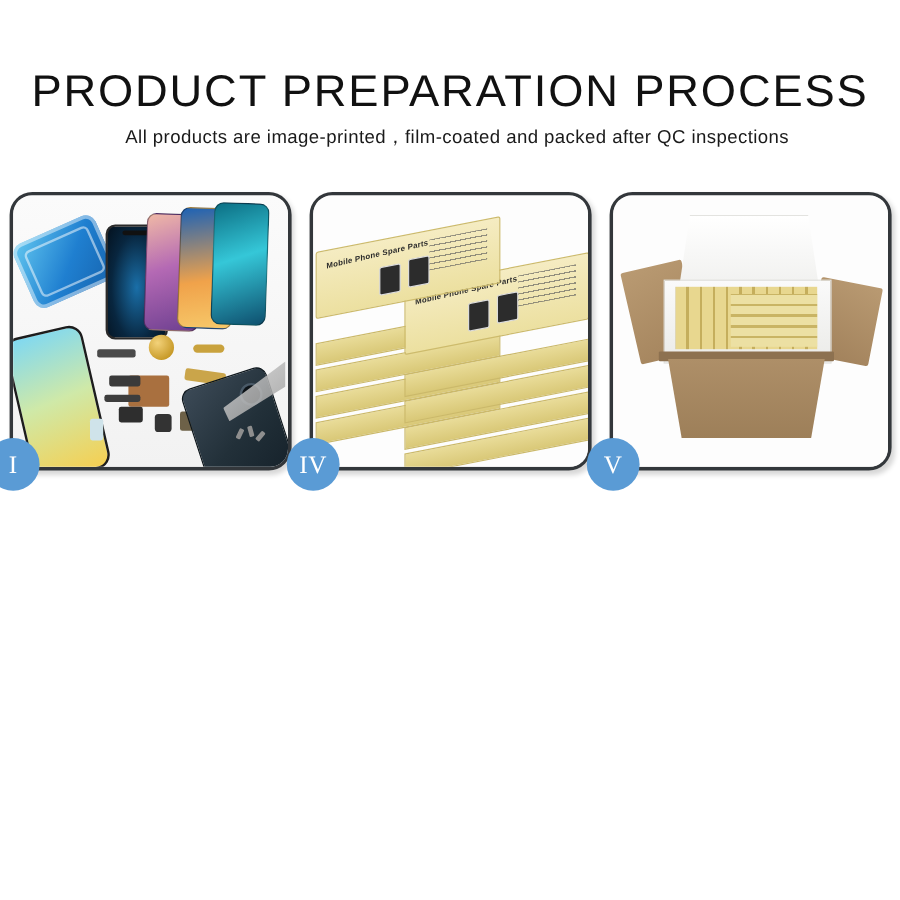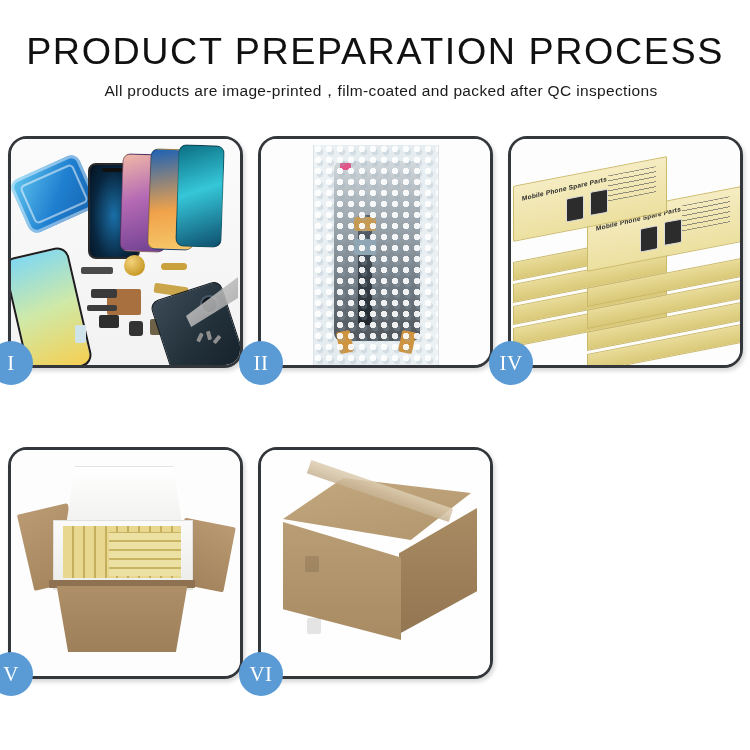--- a/index.html
+++ b/index.html
@@ -6,21 +6,21 @@
   body{
     width:750px;height:750px;
     background:#ffffff;
     font-family:"Liberation Sans","DejaVu Sans",sans-serif;
     overflow:hidden;
     position:relative;
   }
   .page{width:750px;height:750px;position:relative;}
 
   
-  .header{padding-top:30px;text-align:center;}
+  .header{padding-top:30px;text-align:center;margin-top:24px;}
   .title{
     font-size:37px;
     letter-spacing:1.5px;
     color:#111111;
     font-weight:500;
     line-height:44px;
     white-space:nowrap;
     transform:scaleX(1.02);
   }
   .subtitle{
@@ -342,36 +342,20 @@
         <div class="tweez"></div>
         <div class="screws">
             <i></i>
             <i></i>
             <i></i>
           </div>
       </div>
       <div class="badge">I</div>
     </div>
 
-    <div class="panel">
-      <div class="photo p2">
-        <div class="bubblebag">
-          <div class="lcd"></div>
-          <div class="flex"></div>
-          <div class="conn"></div>
-          <div class="chipw"></div>
-          <div class="tab tab-l"></div>
-          <div class="tab tab-r"></div>
-          <div class="pinkdot"></div>
-          <div class="bubbles2"></div>
-          <div class="bubbles"></div>
-        </div>
-      </div>
-      <div class="badge">II</div>
-    </div>
 
 
     <div class="panel">
       <div class="photo p4">
         <div class="stack">
           <div class="slab" style="top:152px"></div>
           <div class="slab" style="top:130px"></div>
           <div class="slab" style="top:108px"></div>
           <div class="slab" style="top:86px"></div>
           <div class="slab2" style="top:178px"></div>
@@ -404,26 +388,15 @@
         <div class="foamlid"></div>
         <div class="foambox"></div>
         <div class="ybars"></div>
         <div class="ybars2"></div>
         <div class="cartonlip"></div>
         <div class="cartonbody"></div>
       </div>
       <div class="badge">V</div>
     </div>
 
-    <div class="panel">
-      <div class="photo p6">
-        <div class="boxtop"></div>
-        <div class="boxside"></div>
-        <div class="boxfront"></div>
-        <div class="tape"></div>
-        <div class="nick nick1"></div>
-        <div class="nick nick2"></div>
-      </div>
-      <div class="badge">VI</div>
-    </div>
 
   </div>
 </div>
 
 </body></html>

